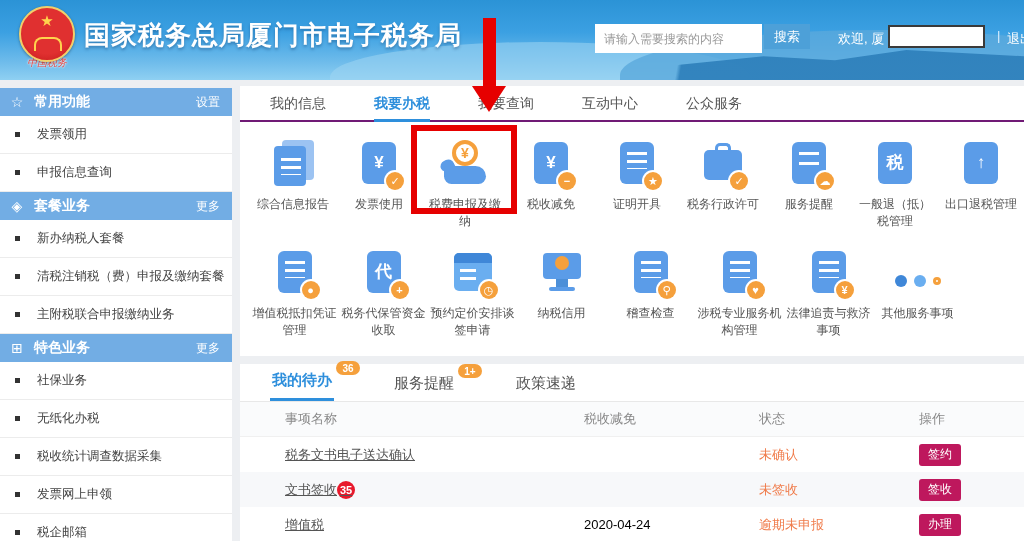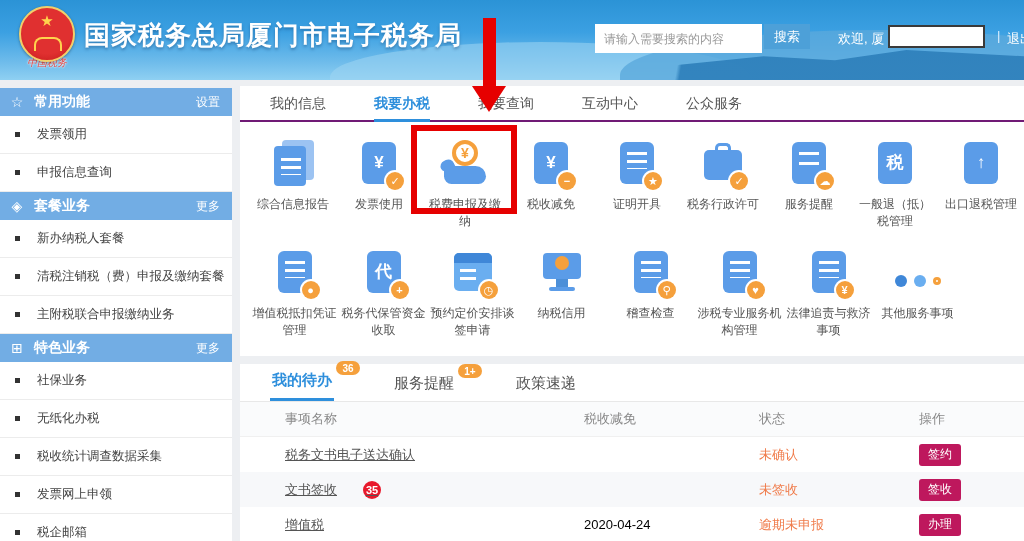--- a/index.html
+++ b/index.html
@@ -110,21 +110,21 @@
   .todo-tabs { height:38px; border-bottom:1px solid #e8e8e8; display:flex; align-items:flex-end; padding-left:30px; }
   .todo-tab { position:relative; font-size:15px; color:#555; margin-right:58px; padding:8px 2px; cursor:pointer; white-space:nowrap; }
   .todo-tab.active { color:#2e8fdc; font-weight:bold; border-bottom:3px solid #2e8fdc; }
   .tab-badge { position:absolute; top:-2px; right:-26px; min-width:24px; height:14px; border-radius:8px;
     background:#f5a03c; color:#fff; font-size:10px; line-height:15px; text-align:center; font-weight:bold; padding:0 3px; }
   .todo-table { width:100%; }
   .t-row { display:grid; grid-template-columns:1fr 175px 160px 105px; align-items:center; height:35px; padding-left:45px; }
   .t-head { background:#fafbfc; color:#888; font-size:13px; border-bottom:1px solid #f0f0f0; }
   .t-body .t-row:nth-child(even) { background:#f7f8fa; }
   .t-name { font-size:13px; color:#555; display:flex; align-items:center;text-decoration:underline; }
-  .row-badge { margin-left:26px; min-width:18px; height:18px; border-radius:9px; background:#e8192c; color:#fff;
+  .row-badge { min-width:18px; height:18px; border-radius:9px; background:#e8192c; color:#fff;
     font-size:11px; line-height:18px; text-align:center; font-weight:bold; padding:0 2px; }
   .t-deadline { font-size:13px; color:#000000; }
   .t-status { font-size:13px; color:#f07b4a; }
   .t-action-btn { width:42px; height:22px; background:#be185d; border:none; border-radius:3px;
     color:#fff; font-size:12px; cursor:pointer; }
 </style>
 </head>
 <body>
 
 <div id="page">

